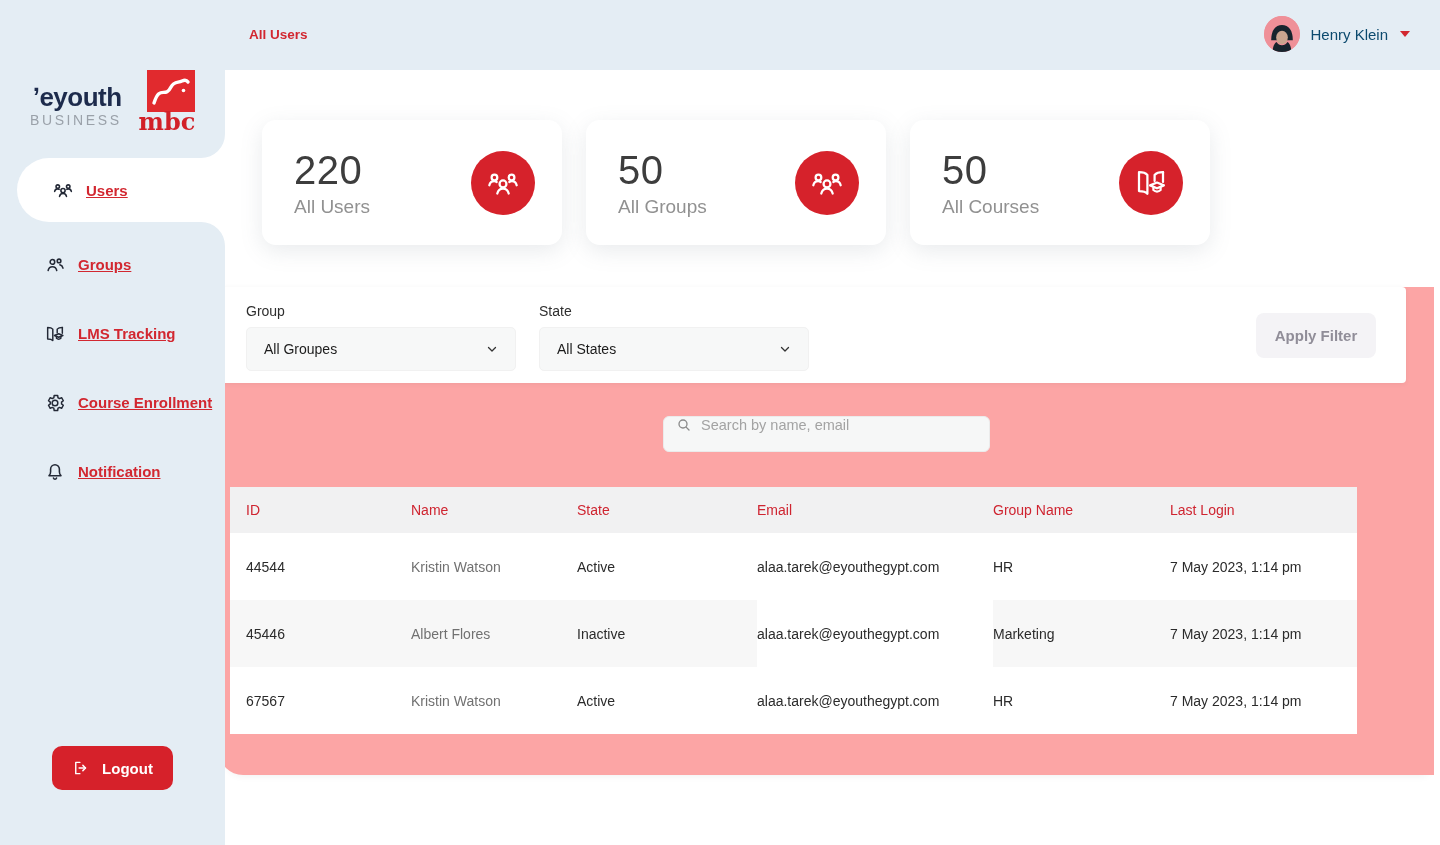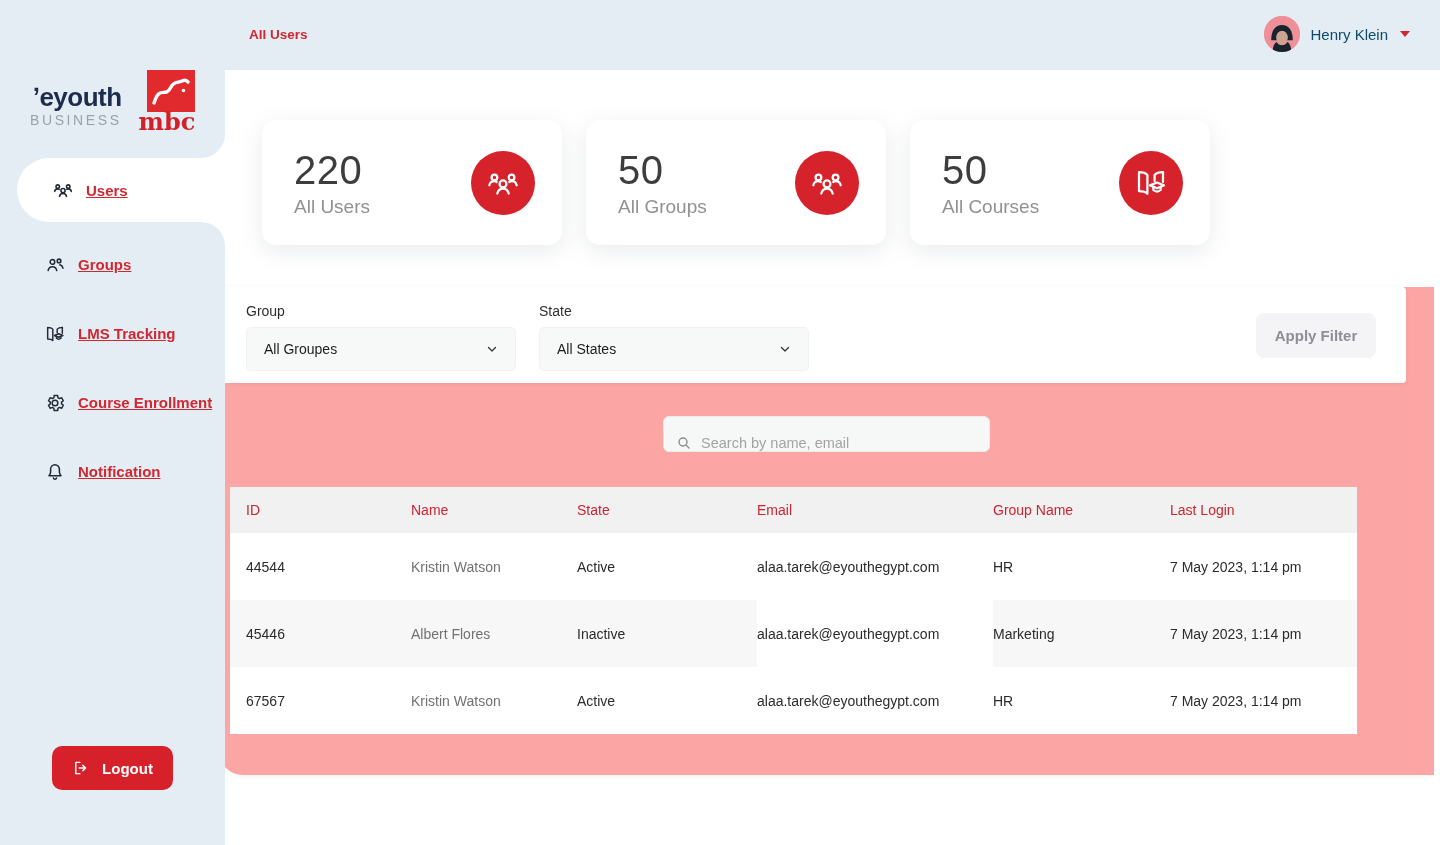--- a/index.html
+++ b/index.html
@@ -61,21 +61,21 @@
   .filter-label { font-size:14px; color:#2e2e2e; margin-bottom:8px; }
   .select { height:44px; background:#f7f8f8; border:1px solid #f1f1f1; border-radius:5px; display:flex; align-items:center;
     justify-content:space-between; padding:0 16px 0 17px; cursor:pointer; }
   .select-value { font-size:14px; color:#1c1c1c; }
   .select svg { width:14px; height:14px; color:#333; }
   .apply-btn { position:absolute; right:30px; top:26px; width:120px; height:45px; background:#f4f3f6; color:#908d98;
     border:none; border-radius:8px; font-size:15px; font-weight:600; font-family:inherit; cursor:pointer; }
 
   .search-wrap { display:flex; justify-content:center; padding-top:33px; }
   .search-box { width:327px; height:36px; background:#f6f7f7; border:1px solid #ebebeb; border-radius:6px;
-    display:flex; align-items:flex-end; padding:0 12px; gap:9px; }
+    display:flex; align-items:flex-start; padding:0 12px; gap:9px; }
   .search-box svg { width:16px; height:16px; color:#8b8b8b; flex:0 0 auto; }
   .search-box input { border:none; outline:none; background:transparent; font-size:14.5px; color:#333; width:100%;
     font-family:inherit; }
   .search-box input::placeholder { color:#a3a3a3; }
 
   .table { margin:35px 77px 0 11px; }
   .trow { display:grid; grid-template-columns:165px 166px 180px 236px 177px 1fr; align-items:center; padding-left:16px; }
   .thead { height:46px; background:#f1f1f2; }
   .thead .tcell { font-size:14px; font-weight:normal; color:#cf2430; }
   .tbody-row { height:67px; background:#fff; }

